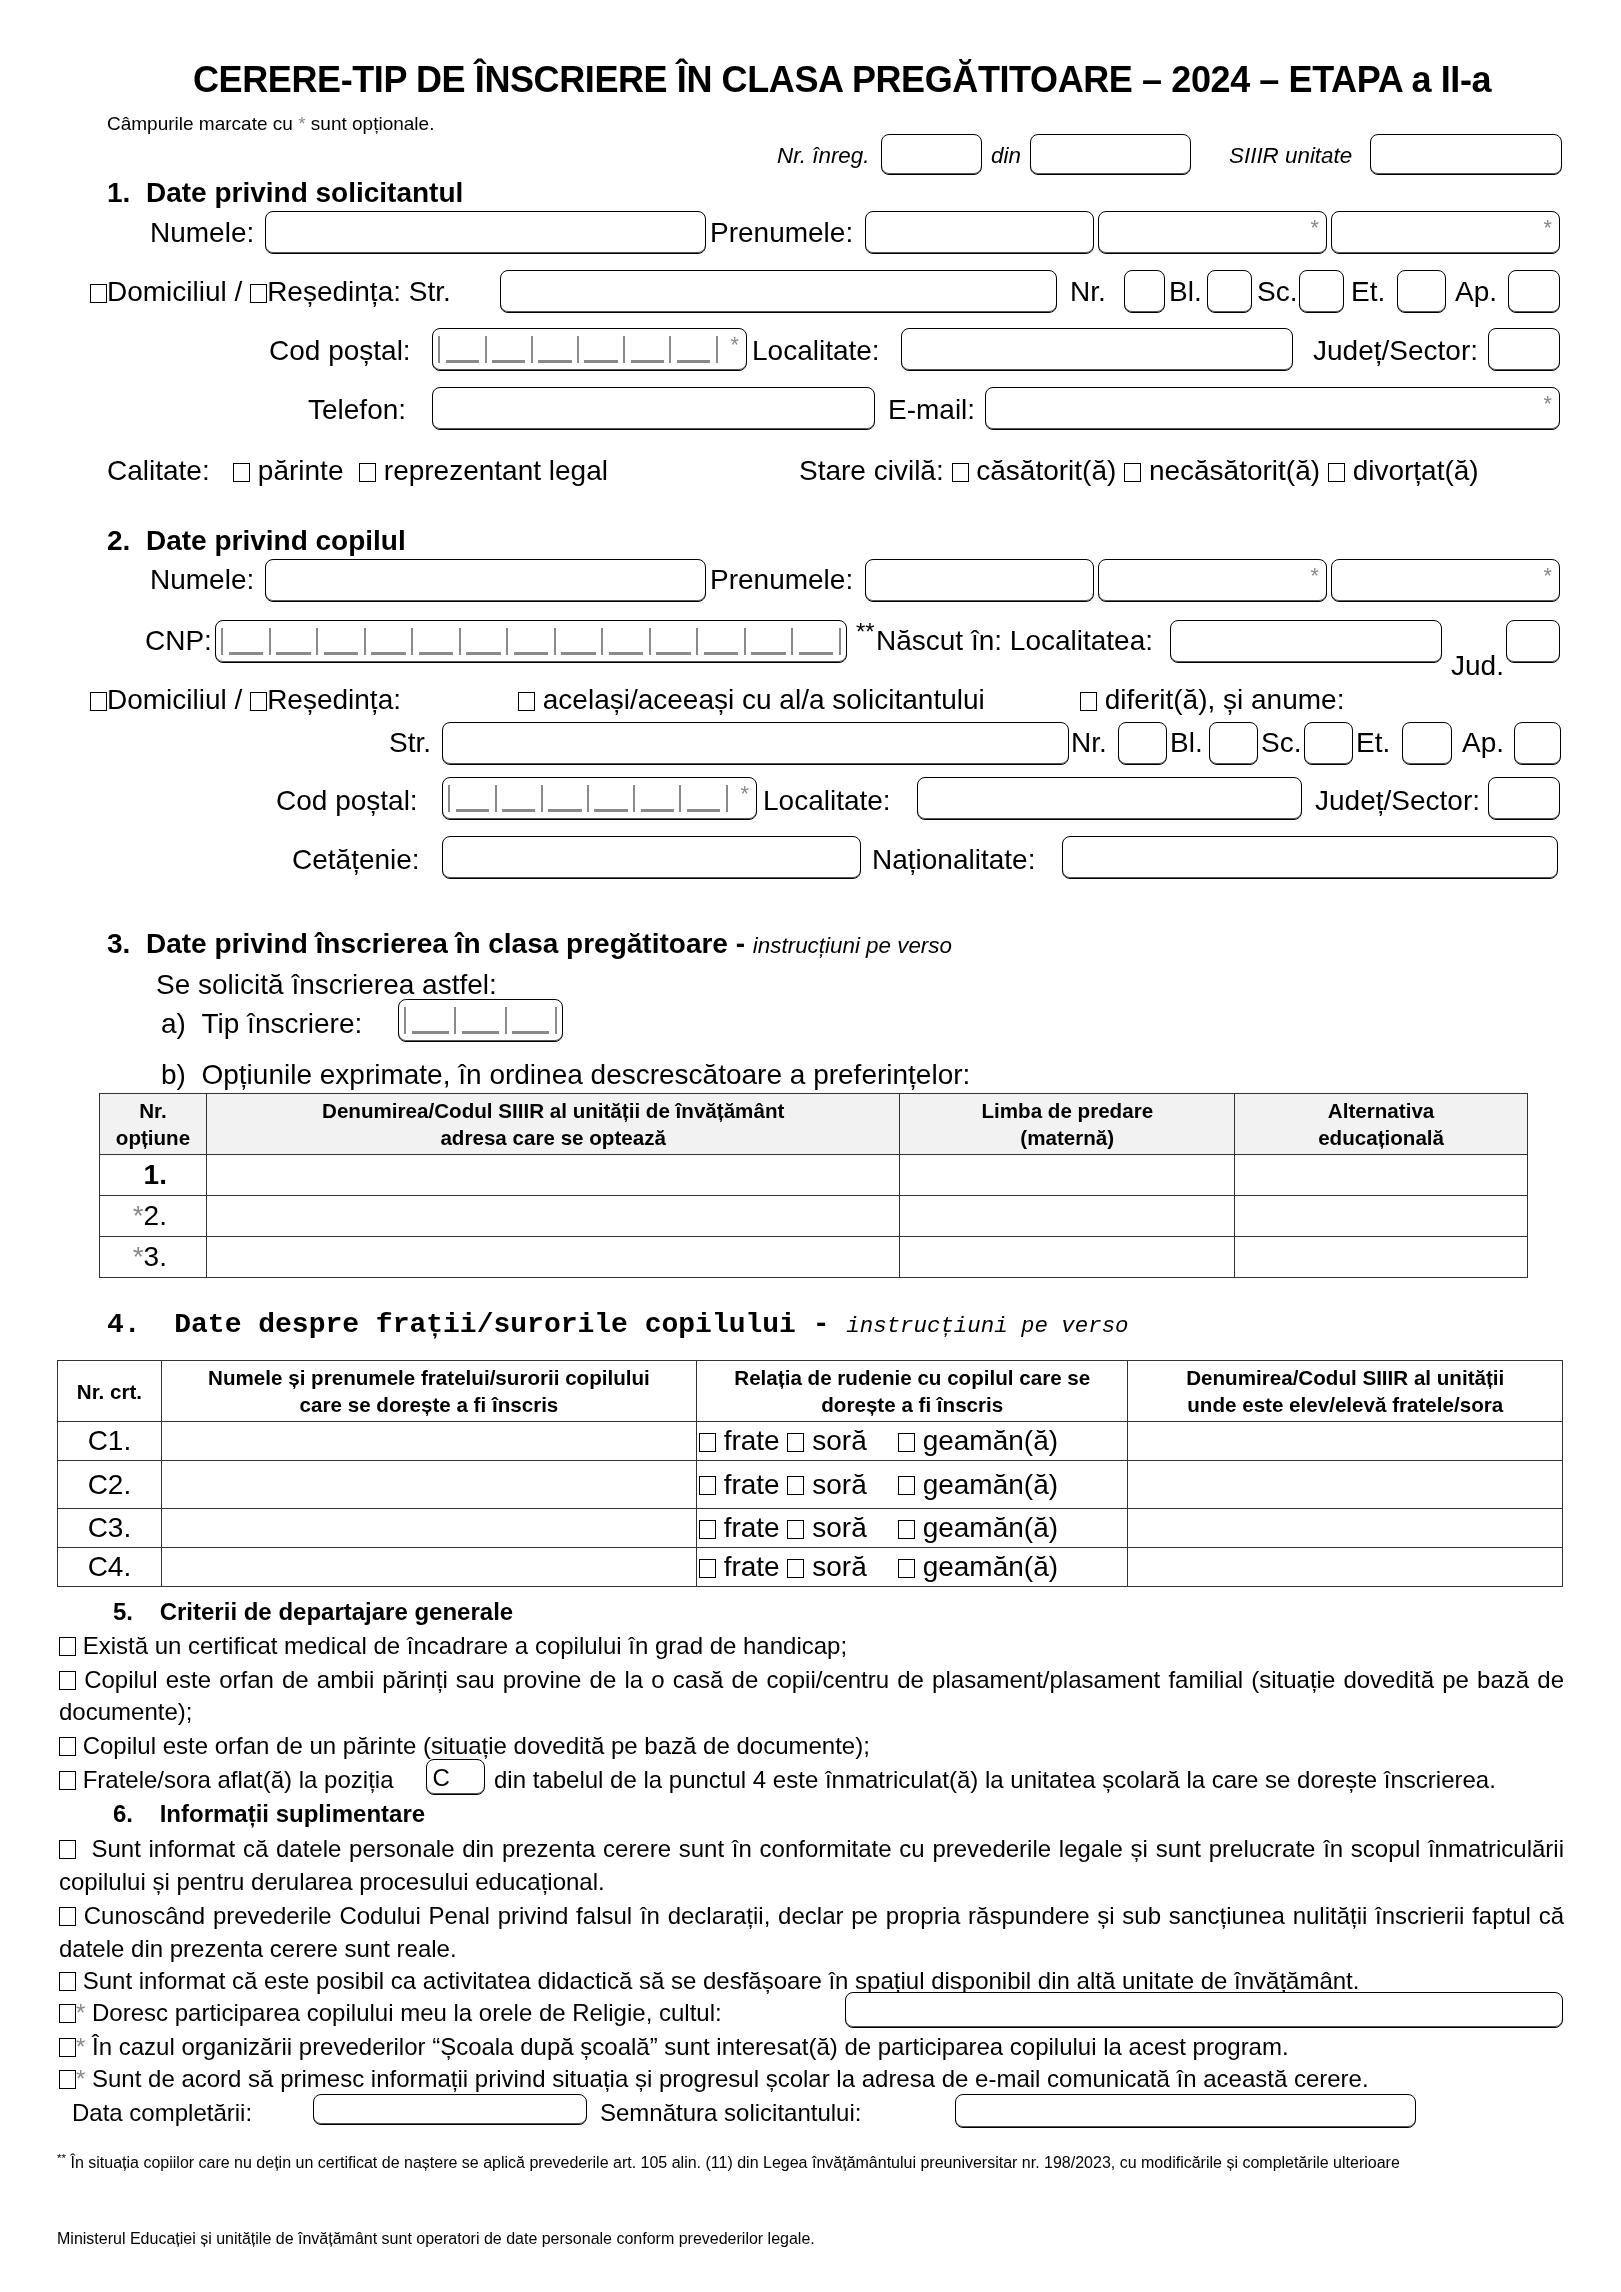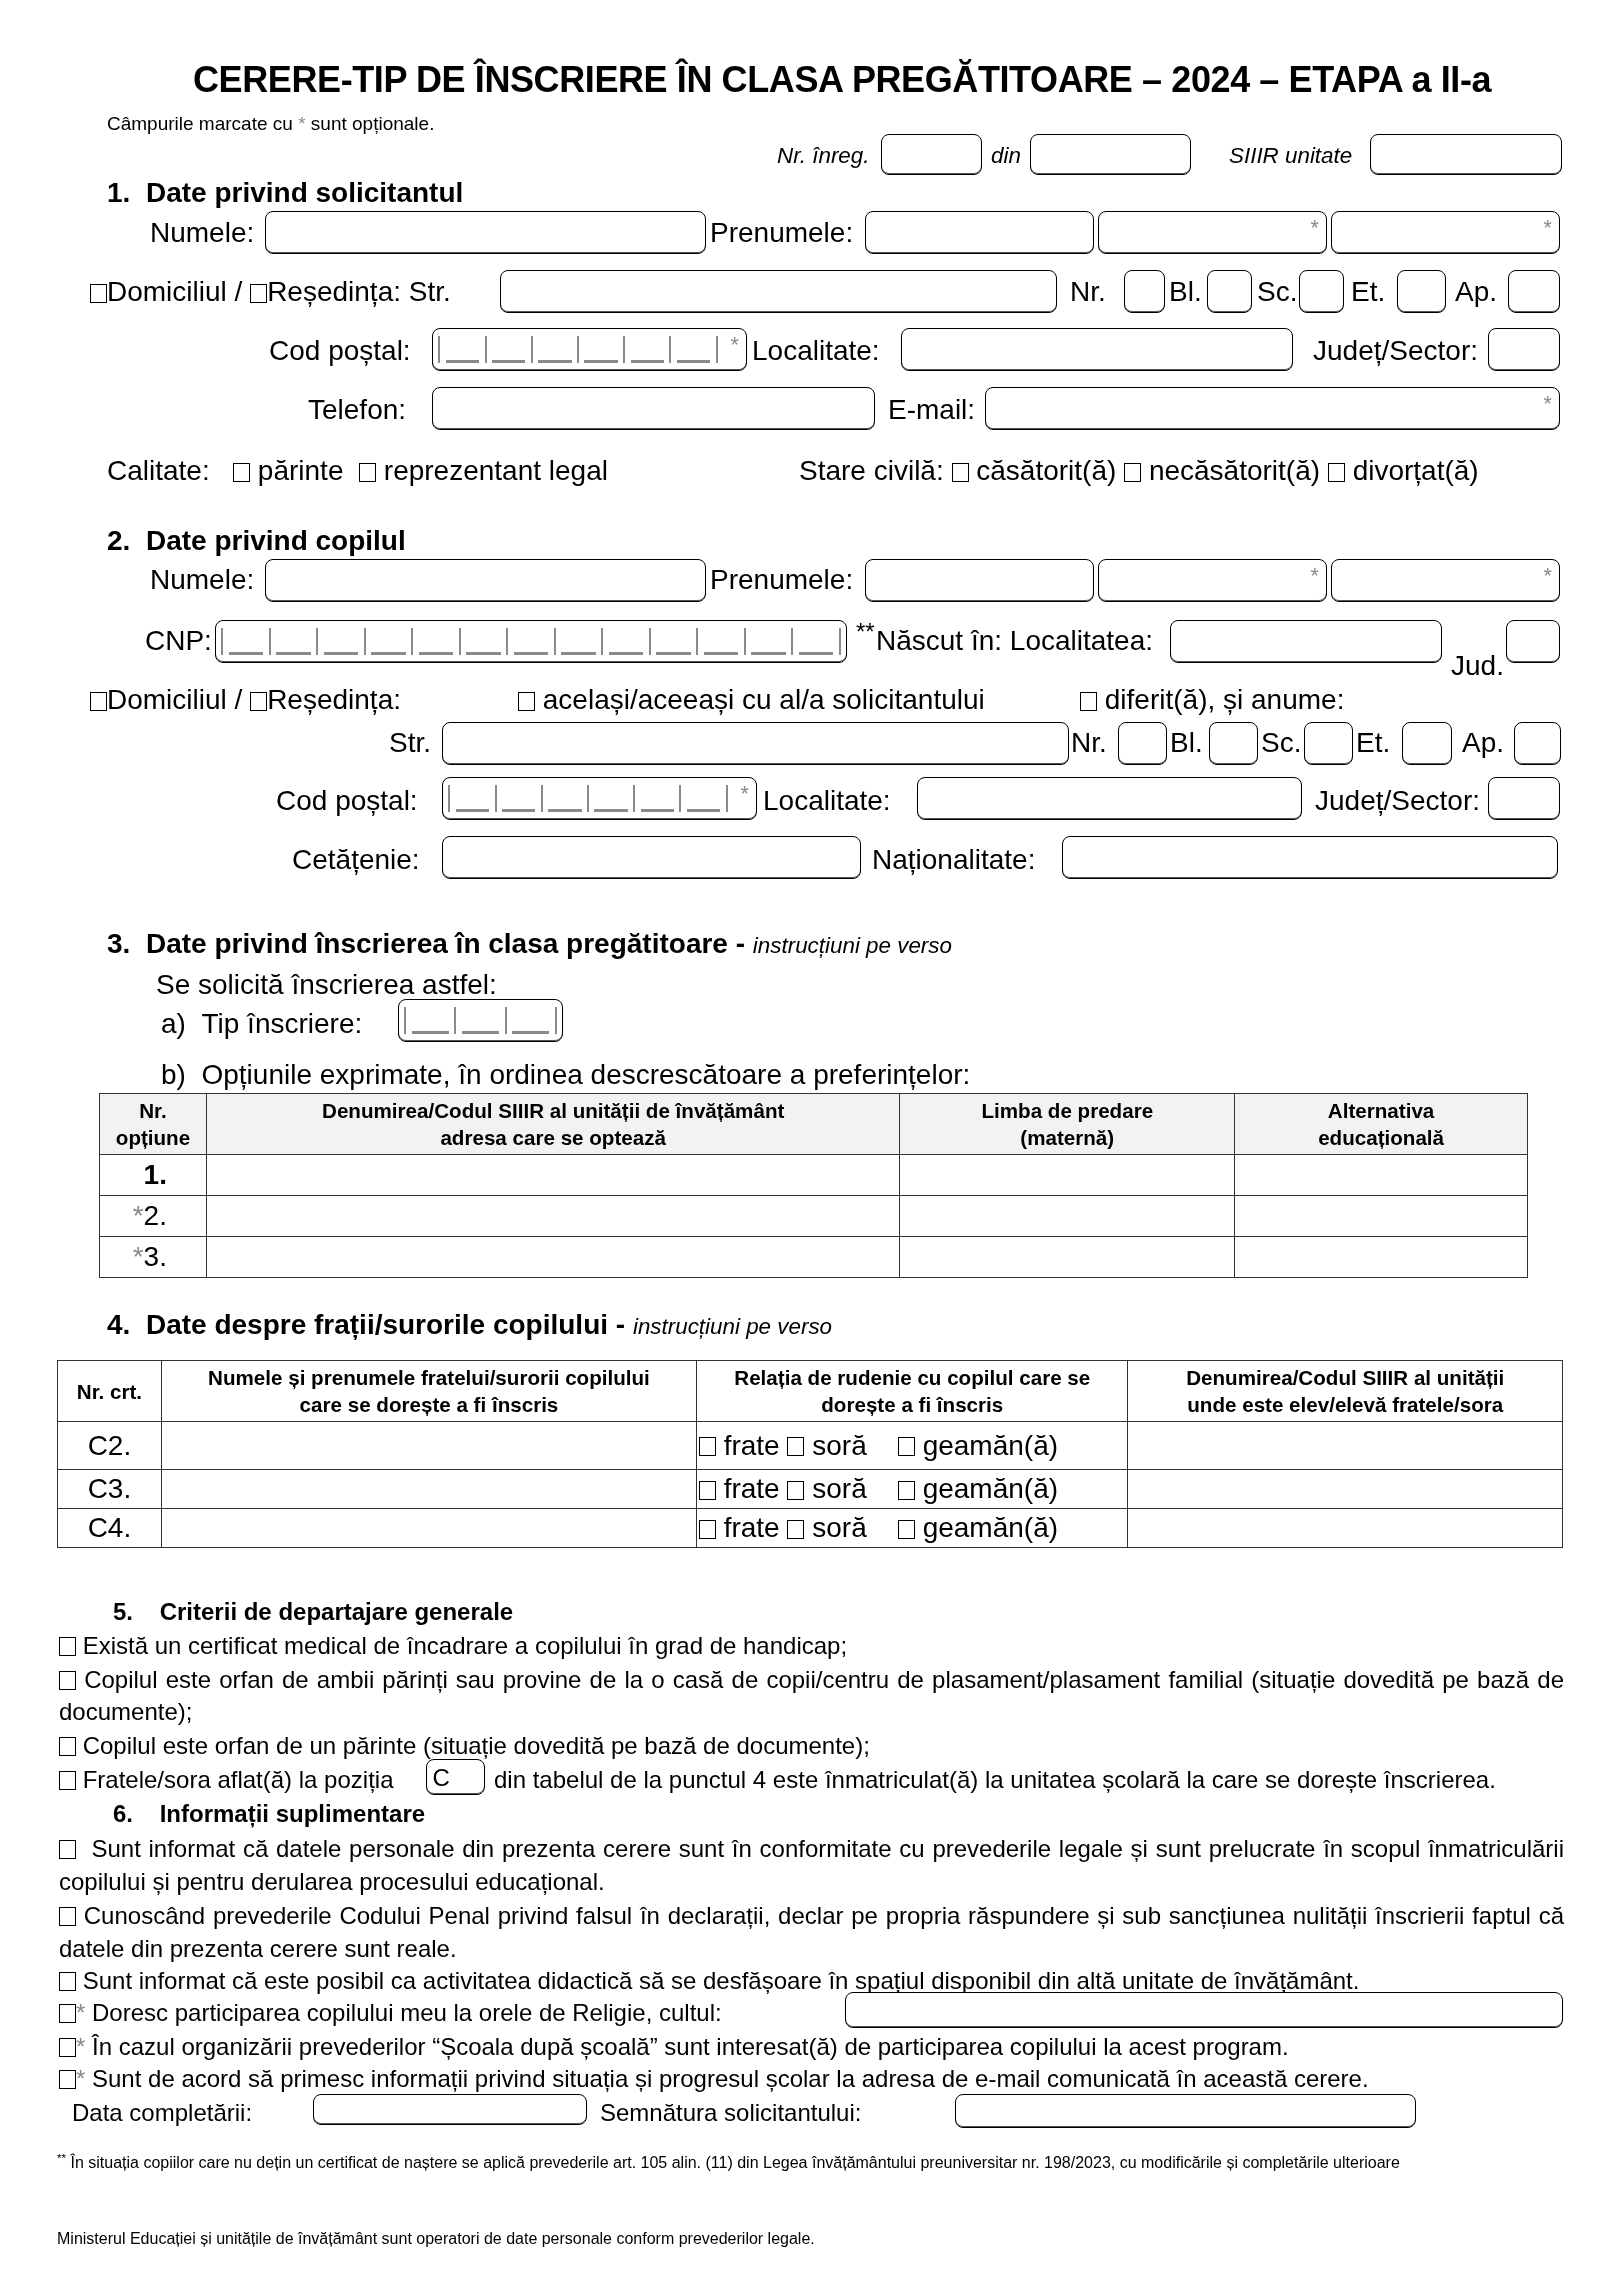--- a/index.html
+++ b/index.html
@@ -253,38 +253,44 @@
   </tr>
   <tr style="height:41px;">
     <td class="t24" style="text-align:right; padding-right:39px;"><span class="ast">*</span><span>3.</span></td>
     <td></td>
     <td></td>
     <td></td>
   </tr>
 </tbody>
   </table>
 
-<div class="abs t24" style="left:107px; top:1309px;">
+<div class="abs t24" style="left:107px; top:1309px;font-family:Liberation Mono, monospace;">
   <span class="b">4.</span>&nbsp;&nbsp;<span class="b">Date despre frații/surorile copilului</span><span class="b"> - </span><span class="it t20">instrucțiuni pe verso</span>
 </div>
 
 <table class="grid" style="left:57px; top:1360px; width:1506px;">
   <colgroup>
       <col style="width:104px">
       <col style="width:536px">
       <col style="width:432px">
       <col style="width:435px">
     </colgroup>
   <tbody>
       <tr style="height:61px;">
     <th><span>Nr. crt.</span></th>
     <th><span>Numele și prenumele fratelui/surorii copilului</span><br><span>care se dorește a fi înscris</span></th>
     <th><span>Relația de rudenie cu copilul care se</span><br><span>dorește a fi înscris</span></th>
     <th><span>Denumirea/Codul SIIIR al unității</span><br><span>unde este elev/elevă fratele/sora</span></th>
   </tr>
+  <tr style="height:39px;">
+    <td class="t24" style="text-align:center;">C1.</td>
+    <td></td>
+    <td class="t24" style="padding-left:1.8px;"><span class="chk"></span> <span>frate</span> <span class="chk"></span> <span>soră</span>&nbsp;&nbsp;&nbsp; <span class="chk"></span> <span>geamăn(ă)</span></td>
+    <td></td>
+  </tr>
   <tr style="height:48px;">
     <td class="t24" style="text-align:center;">C2.</td>
     <td></td>
     <td class="t24" style="padding-left:1.8px;"><span class="chk"></span> <span>frate</span> <span class="chk"></span> <span>soră</span>&nbsp;&nbsp;&nbsp; <span class="chk"></span> <span>geamăn(ă)</span></td>
     <td></td>
   </tr>
   <tr style="height:39px;">
     <td class="t24" style="text-align:center;">C3.</td>
     <td></td>
     <td class="t24" style="padding-left:1.8px;"><span class="chk"></span> <span>frate</span> <span class="chk"></span> <span>soră</span>&nbsp;&nbsp;&nbsp; <span class="chk"></span> <span>geamăn(ă)</span></td>

